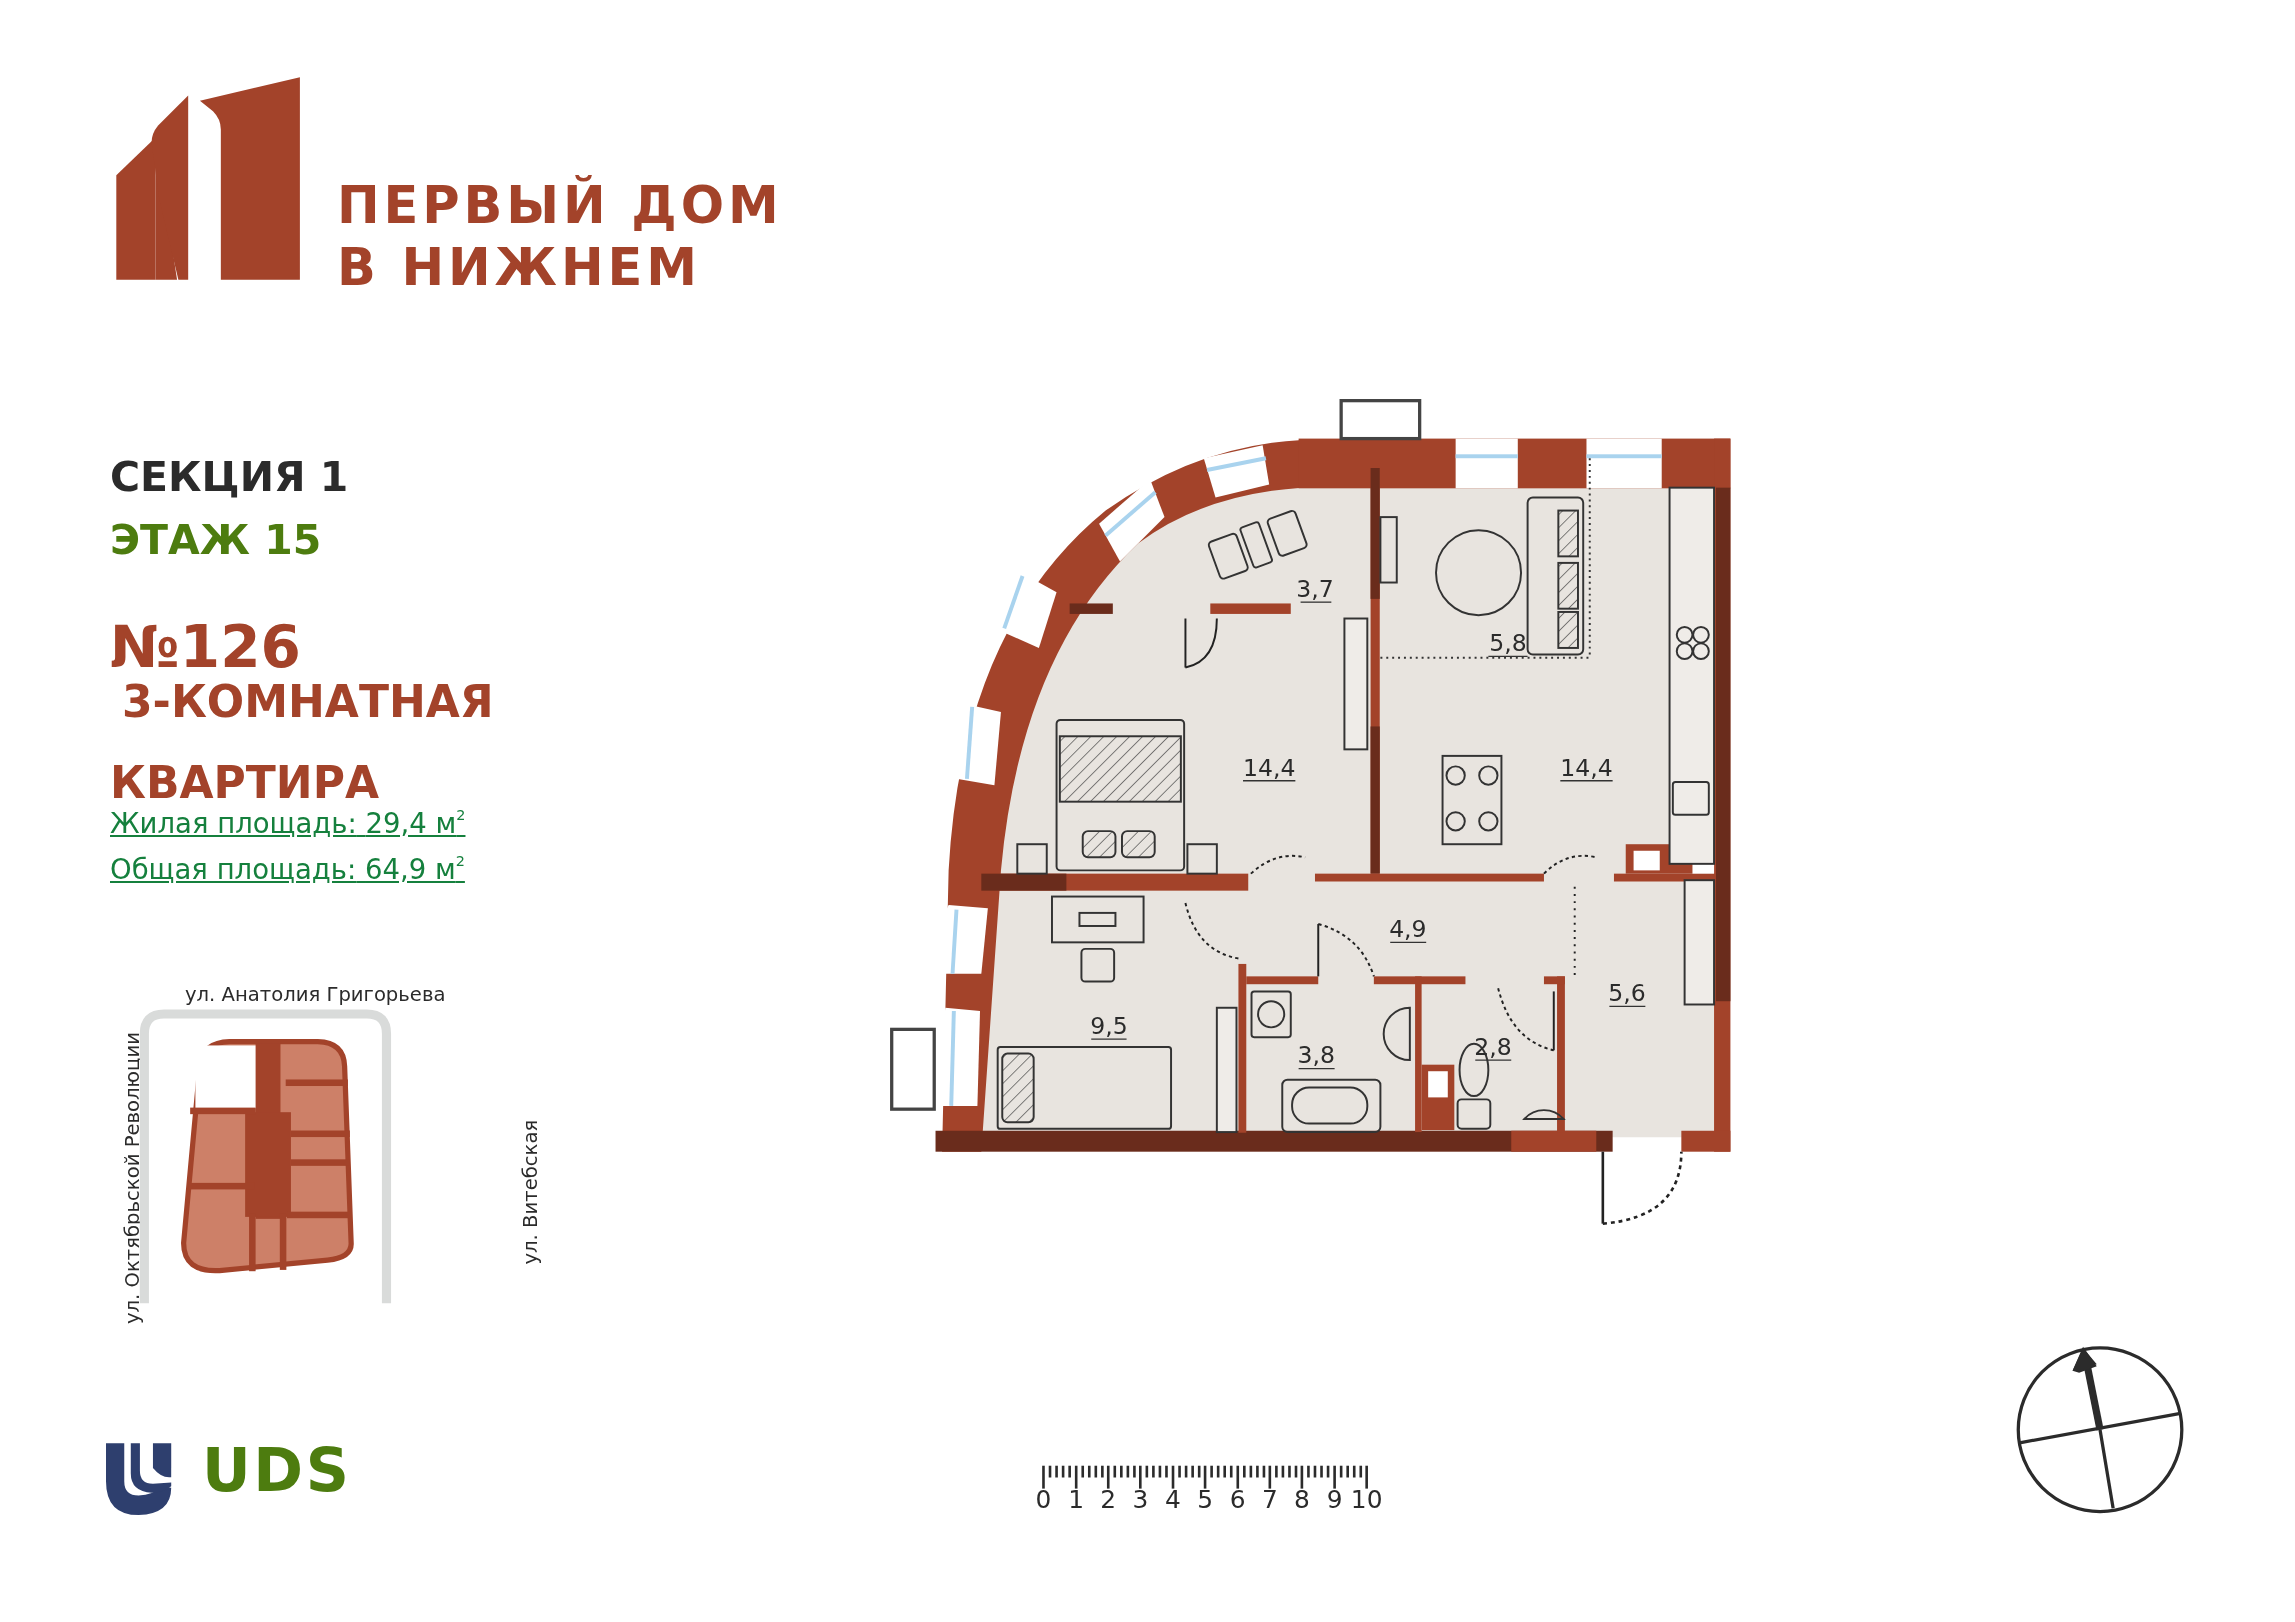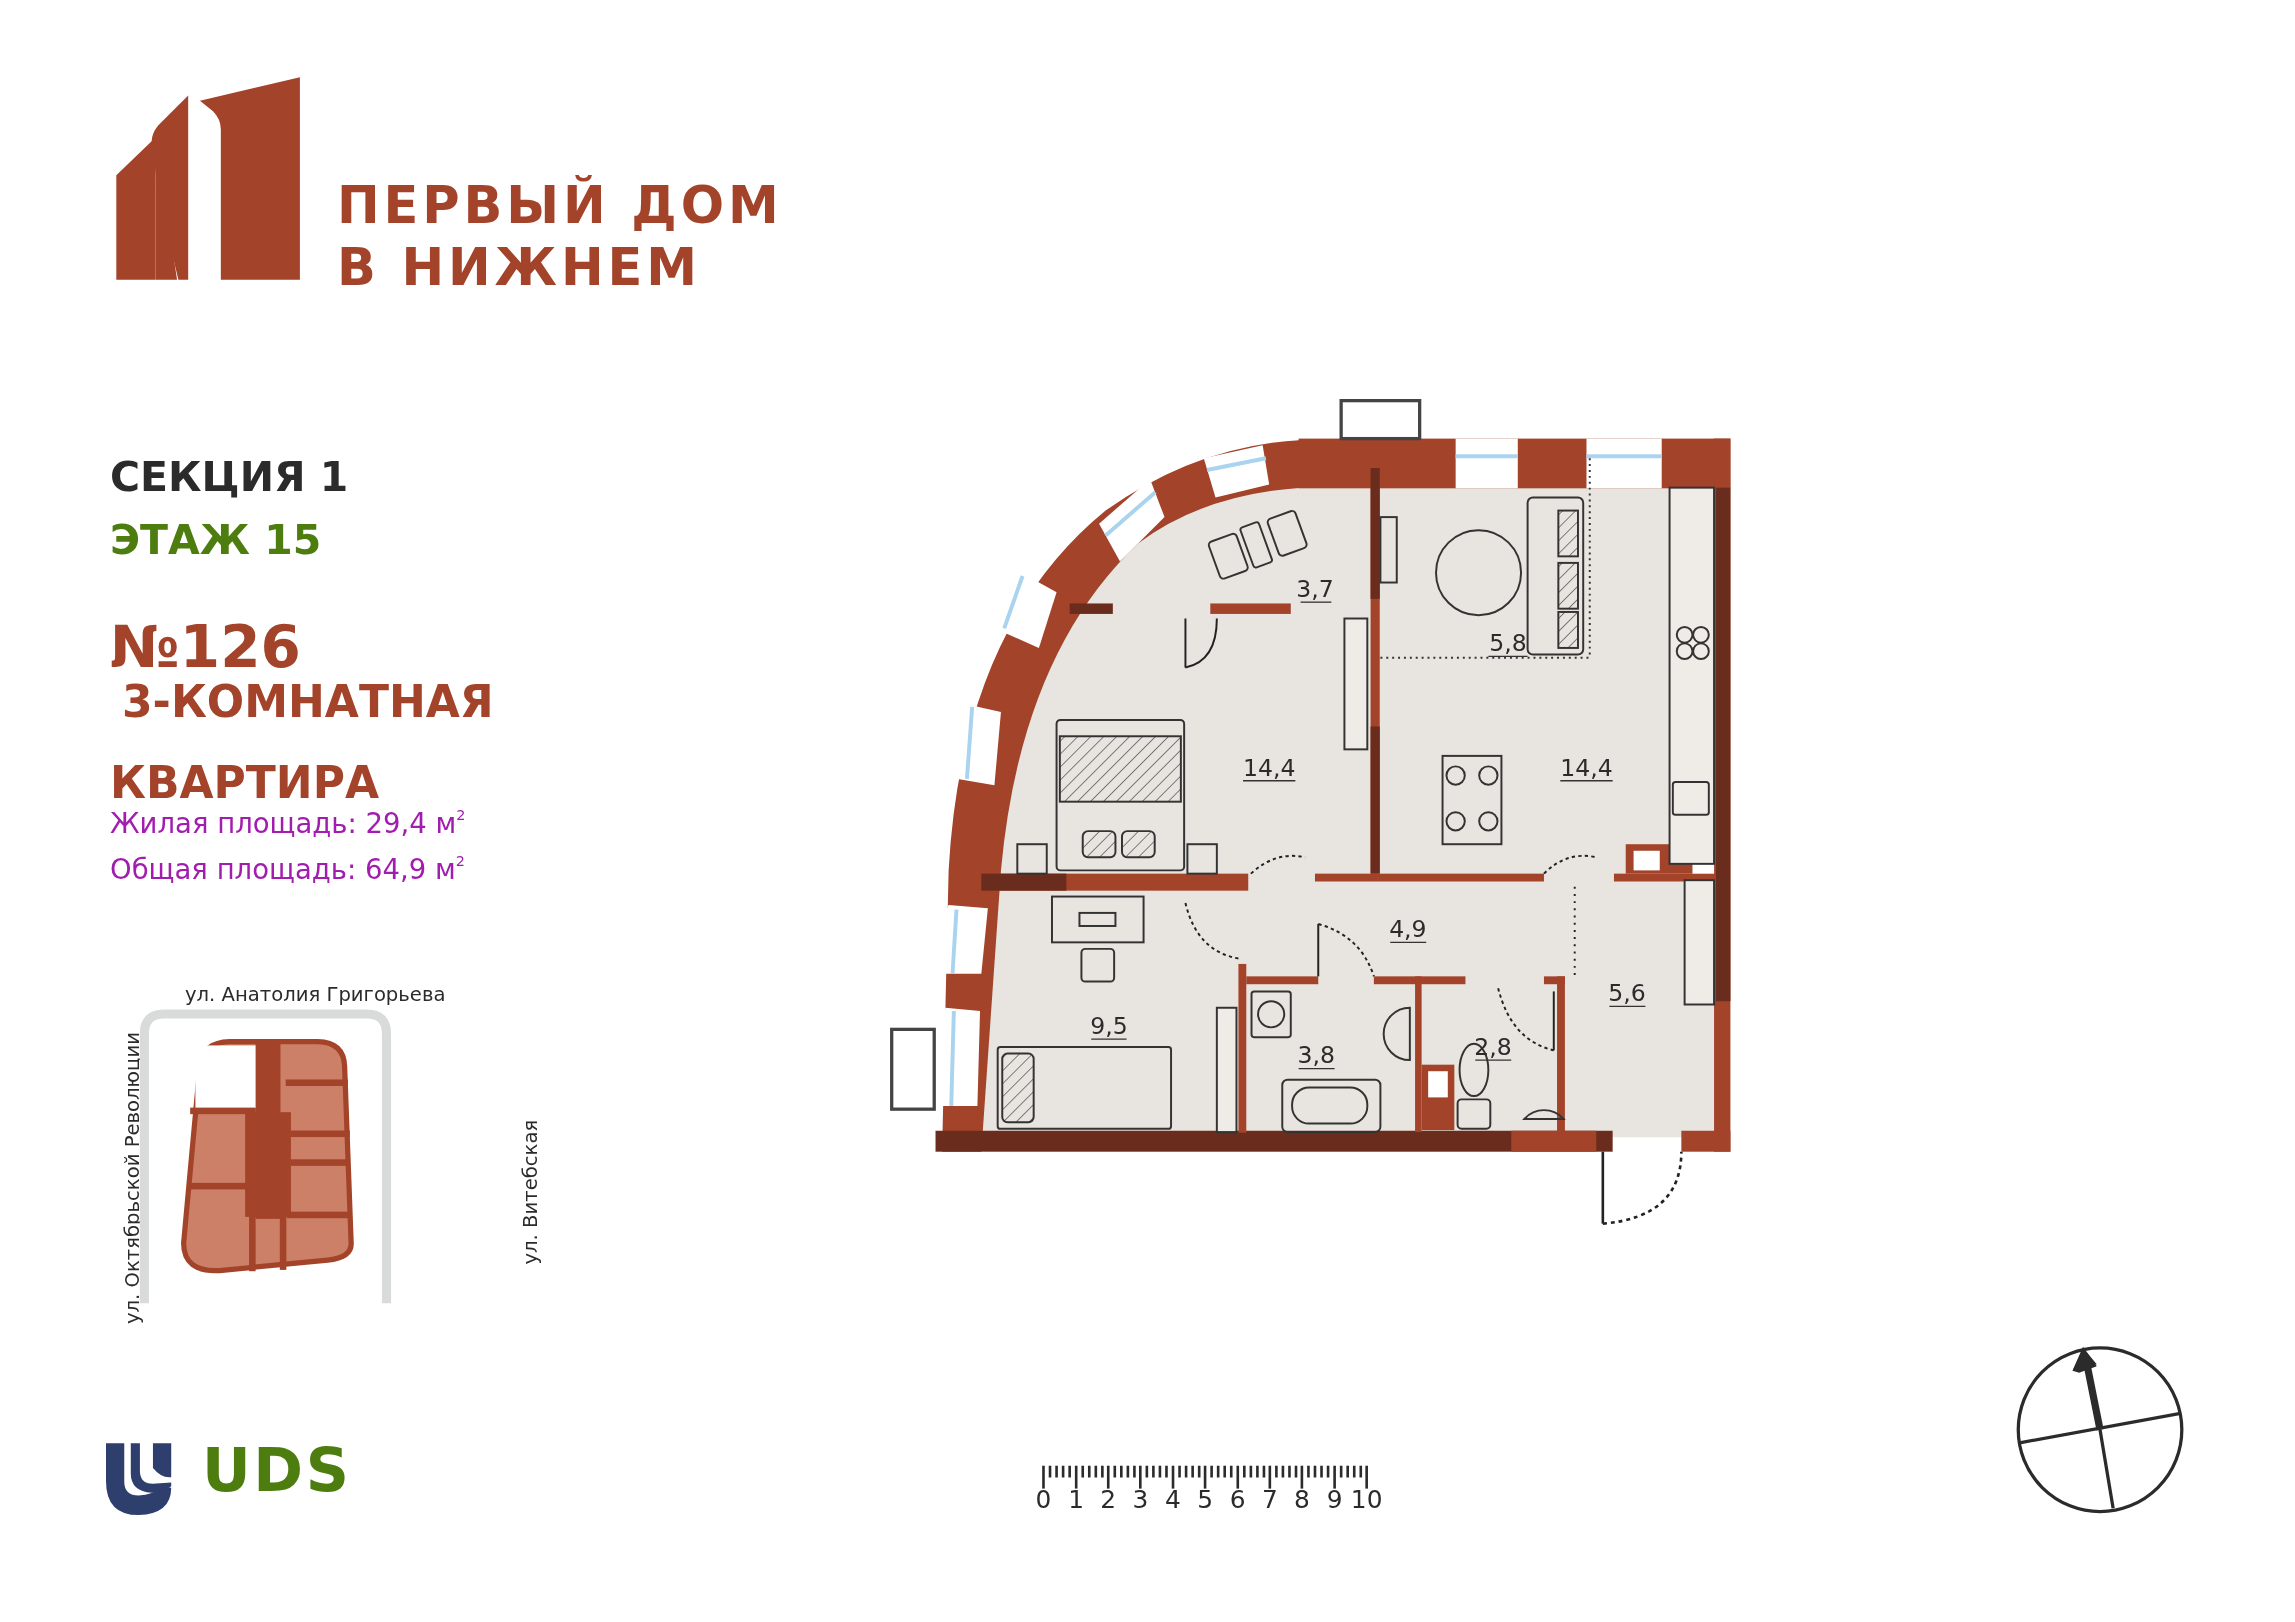--- a/index.html
+++ b/index.html
@@ -3,21 +3,21 @@
 <meta charset="utf-8">
 <style>
   html,body{margin:0;padding:0;background:#ffffff;}
   body{width:2295px;height:1623px;position:relative;overflow:hidden;font-family:"DejaVu Sans","Liberation Sans",sans-serif;}
   .abs{position:absolute;}
   .brand-text{color:#a3432a;font-weight:bold;font-size:51px;letter-spacing:3.9px;line-height:1;font-family:"DejaVu Sans",sans-serif;}
   .sec{font-weight:bold;font-size:41px;line-height:1;color:#2b2b2b;font-family:"DejaVu Sans",sans-serif;}
   .red{color:#4d7c0f;}
   .apt-no{font-weight:bold;font-size:58px;line-height:1;color:#a3432a;}
   .apt-type{font-weight:bold;font-size:44px;line-height:1.05;color:#a3432a;}
-  .area{font-size:27.5px;color:#a21caf;line-height:1;}
+  .area{font-size:27.5px;color:#15803d;line-height:1;text-decoration:underline;}
   .area sup{font-size:14.4px;vertical-align:13px;}
   .street{font-size:19.6px;color:#2b2b2b;white-space:nowrap;}
   .uds{color:#4d7c0f;font-weight:bold;font-size:60px;letter-spacing:2.6px;line-height:1;font-family:"DejaVu Sans",sans-serif;}
   .rlabel{font-family:"DejaVu Sans",sans-serif;font-size:36px;fill:#2b2b2b;}
   .ticklbl{font-family:"DejaVu Sans",sans-serif;font-size:38px;fill:#2b2b2b;}
 </style>
 </head>
 <body>
 
 <div class="abs" style="left:115px;top:77px;width:196px;height:207px;">

